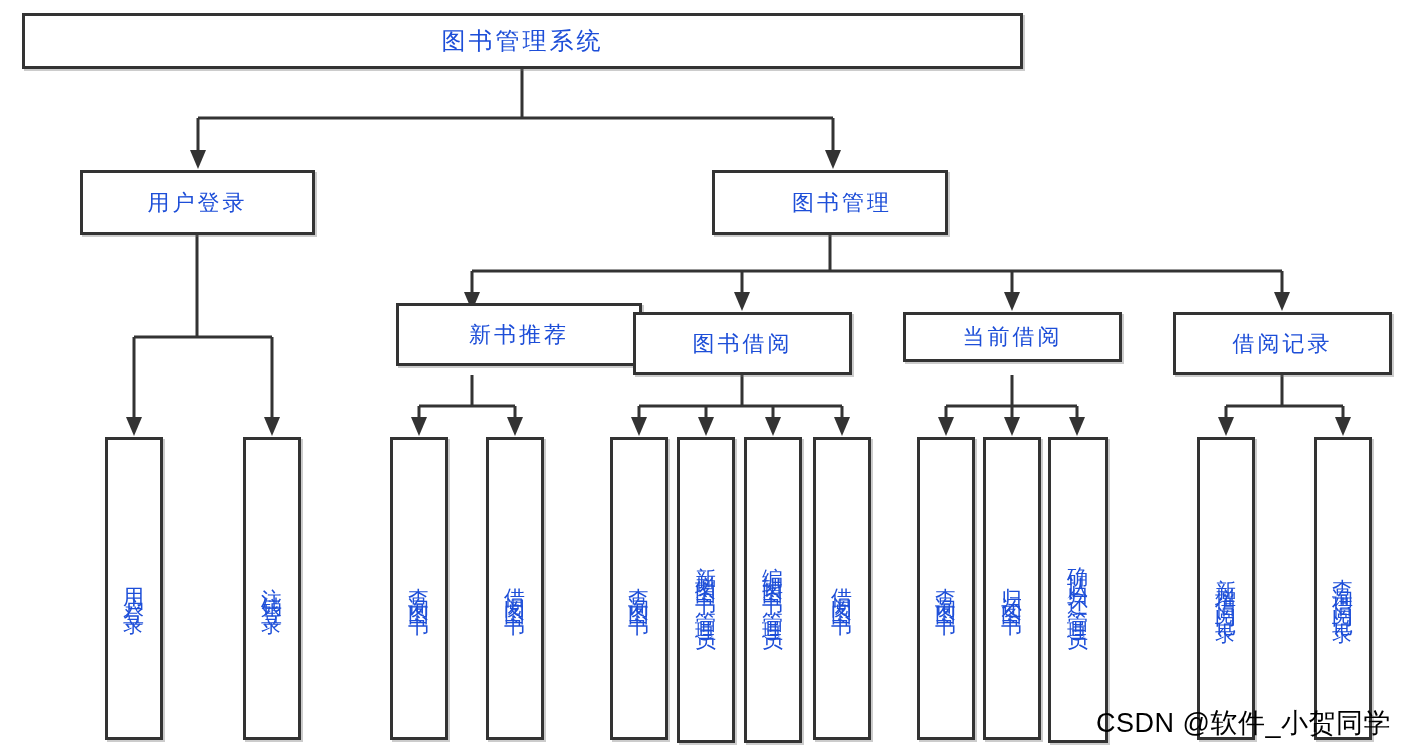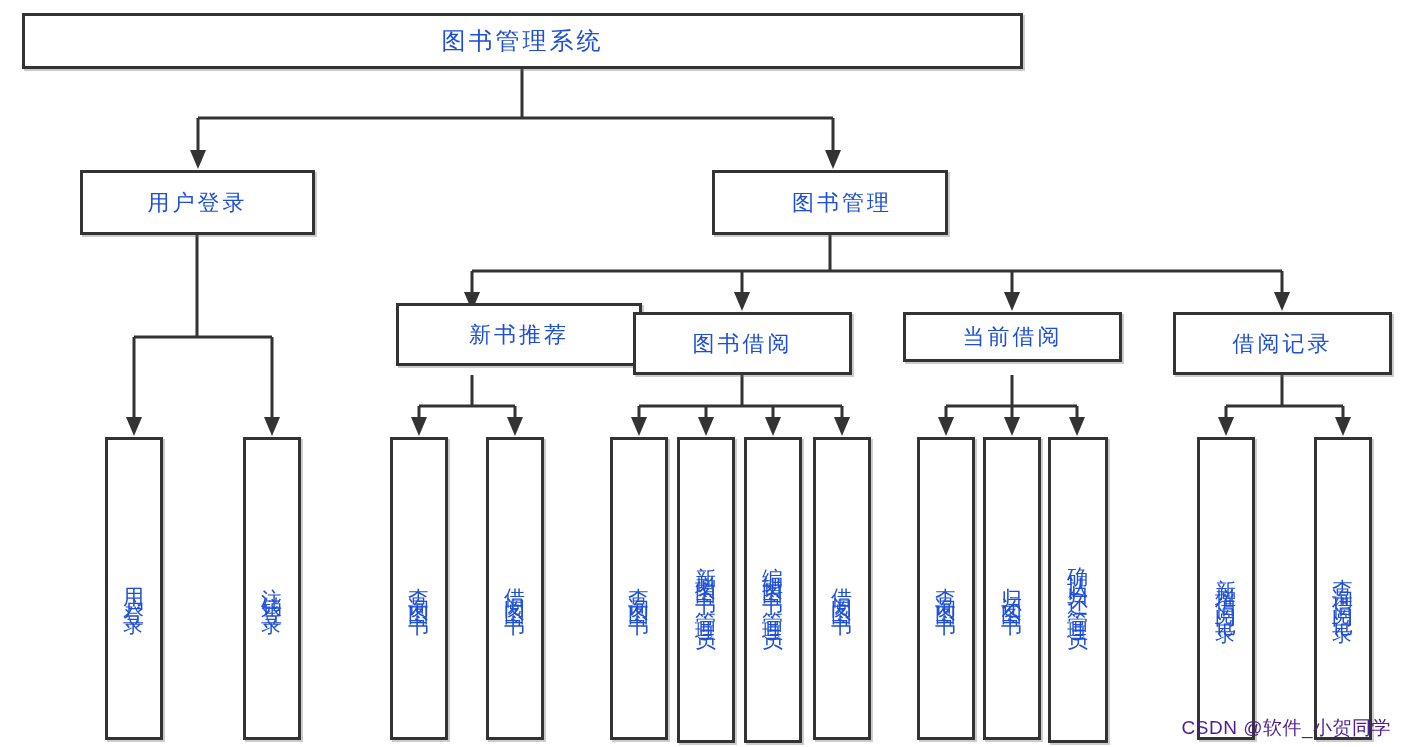--- a/index.html
+++ b/index.html
@@ -43,22 +43,22 @@
     text-orientation: mixed;
     font-size: 21px;
     letter-spacing: 9px;
     line-height: 1;
     white-space: nowrap;
   }
   .watermark {
     position: absolute;
     right: 14px;
     bottom: 6px;
-    font-size: 19px;
-    color: #4c1d95;
+    font-size: 27px;
+    color: #000000;
     letter-spacing: 0.5px;
     white-space: nowrap;
   }
 </style>
 </head>
 <body>
 
 <div class="canvas">
 
   <svg class="connectors" width="1405" height="747" viewBox="0 0 1405 747">

